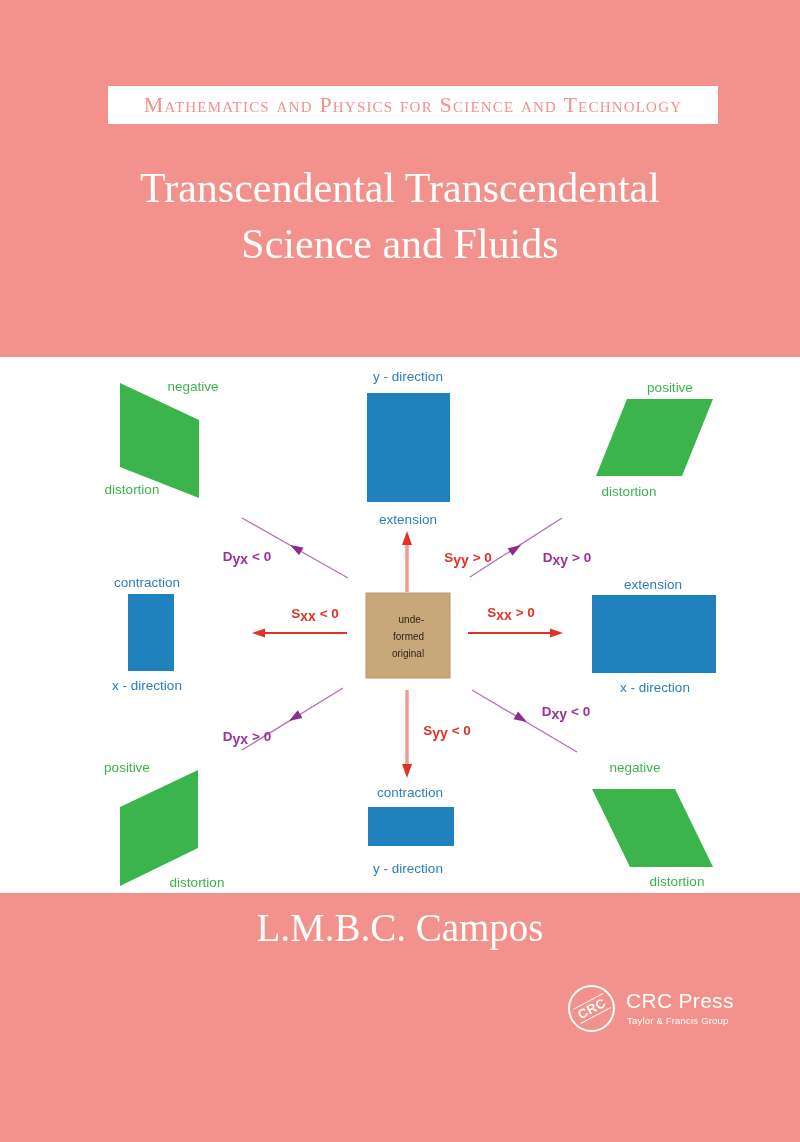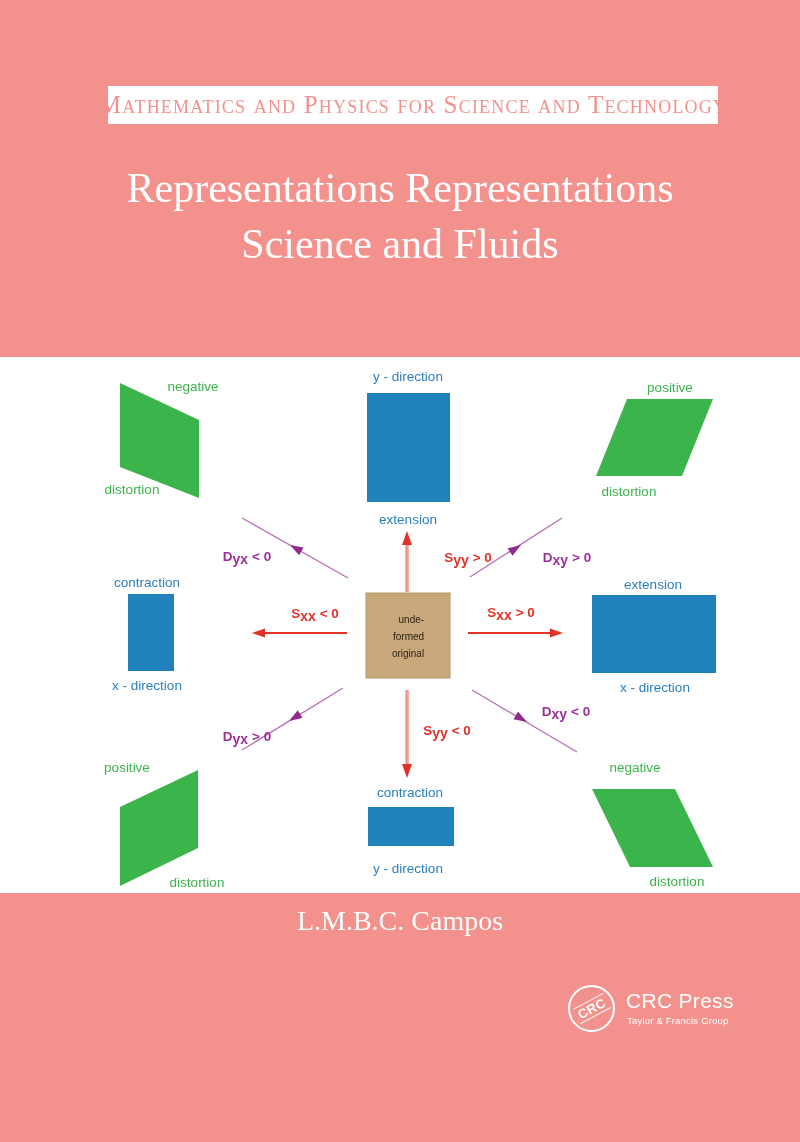--- a/index.html
+++ b/index.html
@@ -9,21 +9,21 @@
   }
   *{box-sizing:border-box;}
   html,body{margin:0;padding:0;}
   body{width:800px;height:1142px;overflow:hidden;font-family:"Liberation Sans",sans-serif;}
   .cover{position:relative;width:800px;height:1142px;background:var(--salmon);}
 
   
   .banner{position:absolute;left:108px;top:86px;width:610px;height:38px;background:#ffffff;
           display:flex;align-items:center;justify-content:center;}
   .banner-text{font-family:"Liberation Serif",serif;font-variant:small-caps;
-               font-size:25px;letter-spacing:1.2px;color:var(--salmon);white-space:nowrap;}
+               font-size:22px;letter-spacing:1.2px;color:var(--salmon);white-space:nowrap;}
 
   
   .title{position:absolute;left:0;top:160px;width:800px;text-align:center;
          font-family:"Liberation Serif",serif;color:#ffffff;font-size:42px;line-height:56px;}
 
   
   .band{position:absolute;left:0;top:357px;width:800px;height:536px;background:#ffffff;}
   .diagram-svg{position:absolute;left:0;top:0;}
 
   
@@ -32,21 +32,21 @@
   .c-blue{color:var(--blueText);}
   .c-red{color:var(--red);font-weight:bold;}
   .c-purple{color:var(--purple);font-weight:bold;}
   .dlabel sub{font-size:14px;line-height:0;text-align:center;}
   .dlabel .rel{margin-left:4px;}
   .centerbox-text{position:absolute;left:408px;top:636px;transform:translate(-50%,-50%);
                   text-align:right;font-size:10px;line-height:17px;color:var(--ink);}
 
   
   .author{position:absolute;left:0;top:905px;width:800px;text-align:center;
-          font-family:"Liberation Serif",serif;color:#ffffff;font-size:28px;}
+          font-family:"Liberation Serif",serif;color:#ffffff;font-size:39px;}
 
   
   .logo{position:absolute;left:568px;top:982px;width:200px;height:60px;color:#ffffff;}
   .logo-circle{position:absolute;left:0;top:3px;width:47px;height:47px;border:2.5px solid #ffffff;
                border-radius:50%;display:flex;align-items:center;justify-content:center;}
   .logo-monogram{display:block;transform:rotate(-28deg);font-size:13px;font-weight:bold;
                  letter-spacing:0.5px;border-top:1.5px solid #fff;border-bottom:1.5px solid #fff;
                  padding:0 2px;line-height:15px;}
   .logo-name{position:absolute;left:58px;top:7px;font-size:21px;letter-spacing:0.3px;}
   .logo-tagline{position:absolute;left:59px;top:33px;font-size:9.5px;letter-spacing:0.2px;}
@@ -54,21 +54,21 @@
 </head>
 <body>
 
 <div class="cover">
 
   <div class="banner">
     <span class="banner-text">Mathematics and Physics for Science and Technology</span>
   </div>
 
   <div class="title">
-    <div>Representations Representations</div>
+    <div>Transcendental Transcendental</div>
     <div>Science and Fluids</div>
   </div>
 
   <div class="band">
     <svg class="diagram-svg" width="800" height="536" viewBox="0 357 800 536">
 
       <polygon points="120,383 199,420 199,498 120,467" fill="#3cb44c"></polygon>
       <polygon points="627,399 713,399 682,476 596,476" fill="#3cb44c"></polygon>
       <polygon points="120,807 198,770 198,848 120,886" fill="#3cb44c"></polygon>
       <polygon points="592,789 675,789 713,867 630,867" fill="#3cb44c"></polygon>

